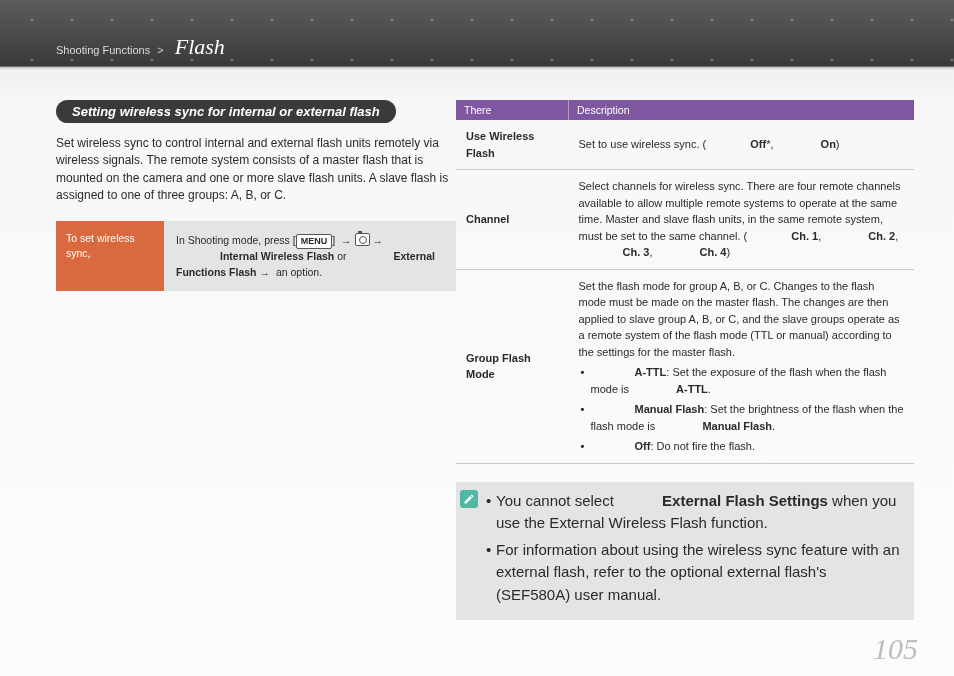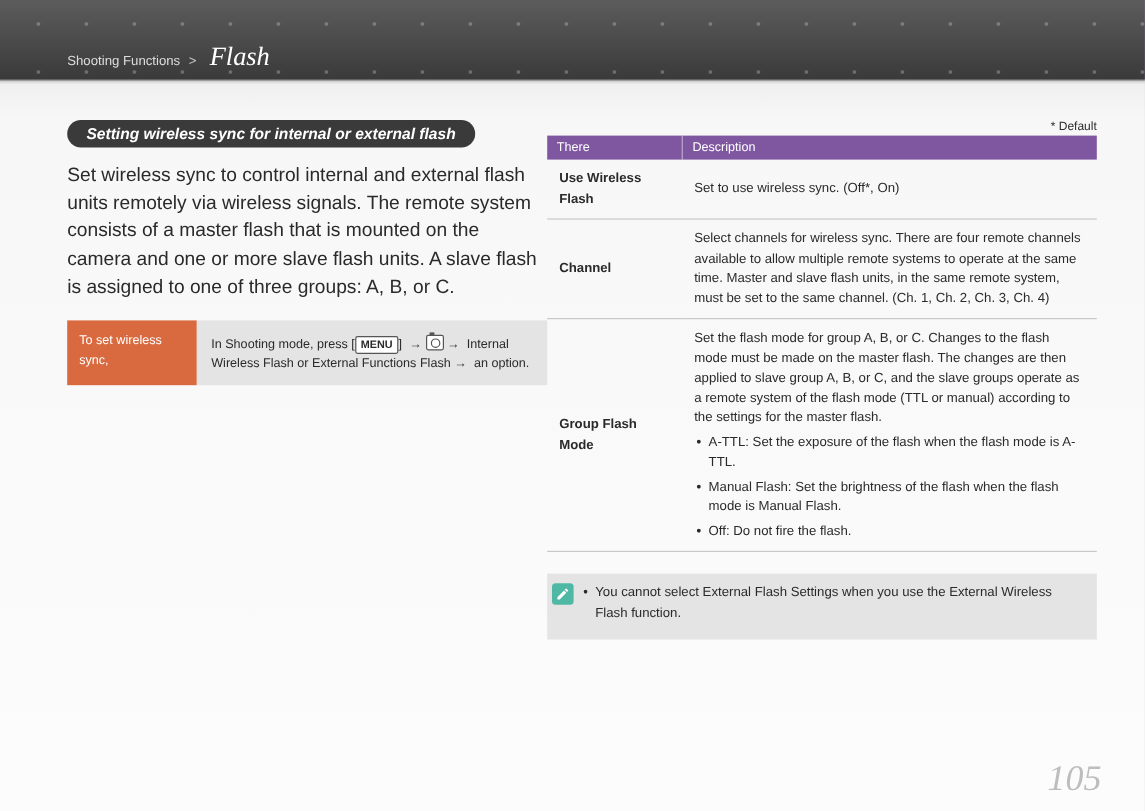--- a/index.html
+++ b/index.html
@@ -55,21 +55,21 @@
   .col-left{ width:400px; }
   .col-right{ flex:1; }
 
   .pill{
     display:inline-block;
     background:#3a3a3a; color:#fff;
     font-weight:600; font-style:italic;
     padding:4px 16px; border-radius:14px;
     font-size:13px; margin-bottom:12px;
   }
-  .para{ font-size:16px; line-height:1.45; margin-bottom:16px;}
+  .para{ font-size:12px; line-height:1.45; margin-bottom:16px;}
 
   .step-row{ display:flex; font-size:10.5px; line-height:1.5;border-radius:14px;}
   .step-label{
     background:var(--orange); color:#fff;
     width:108px; padding:10px 10px; box-sizing:border-box;
   }
   .step-body{
     flex:1; background:var(--grey-bg);
     padding:10px 12px; box-sizing:border-box;
   }
@@ -110,42 +110,42 @@
   table.opt td.name{ font-weight:700; }
   table.opt tr:last-child td{ border-bottom:1px solid #c8c8c8;}
   ul.inner{ list-style:none; padding:0; margin:4px 0 0 0;}
   ul.inner li{ position:relative; padding-left:12px; margin-top:4px;}
   ul.inner li::before{
     content:"•"; position:absolute; left:2px; top:0; font-weight:700;
   }
 
   .note-box{
     display:flex; margin-top:18px; background:var(--grey-bg);
-    font-size:11px; line-height:1.5;
+    font-size:15px; line-height:1.5;
   }
   .note-ico{
     width:26px; display:flex; align-items:flex-start; justify-content:center;
     padding:8px 0;
   }
   .note-ico .badge{
     width:18px; height:18px; background:var(--teal); border-radius:3px;
     display:flex; align-items:center; justify-content:center;
   }
   .note-ico .badge svg{ width:12px; height:12px;}
   .note-body{ flex:1; padding:8px 12px 10px 2px;}
   .note-body ul{ list-style:none; margin:0; padding:0;}
   .note-body li{ position:relative; padding-left:12px; margin-bottom:4px;}
   .note-body li::before{ content:"•"; position:absolute; left:2px;}
 
   .page-num{
     position:absolute; right:36px; bottom:10px;
     color:#bdbdbd; font-style:italic; font-family:Georgia,serif;
     font-size:30px;
   }
-  b{font-weight:400;}
+  b{font-weight:700;margin-left:44px;}
 </style>
 </head>
 <body>
 
 <div class="page">
   <div class="side-tab"></div>
 
   <div class="header">
     <div class="breadcrumb">
       <span>Shooting Functions</span>
@@ -163,21 +163,20 @@
       <div class="step-row">
         <div class="step-label">To set wireless sync,</div>
         <div class="step-body">
           <span>In Shooting mode, press [</span><span class="menu-key">MENU</span><span>] </span><span class="arrow">→</span><span class="cam-ico"></span><span class="arrow">→</span>
           <b>Internal Wireless Flash</b><span> or </span><b>External Functions Flash</b><span class="arrow">→</span><span> an option.</span>
         </div>
       </div>
     </div>
 
     <div class="col-right">
-      <div class="default-note">* Default</div>
 
       <table class="opt">
         <thead>
           <tr>
             <th>There</th>
             <th>Description</th>
           </tr>
         </thead>
         <tbody>
           <tr>
@@ -210,20 +209,21 @@
         <div class="note-ico">
           <span class="badge">
             <svg viewBox="0 0 24 24">
                 <path fill="#fff" d="M3 17.25V21h3.75L17.81 9.94l-3.75-3.75L3 17.25zM20.71 7.04a1 1 0 0 0 0-1.41l-2.34-2.34a1 1 0 0 0-1.41 0l-1.83 1.83 3.75 3.75 1.83-1.83z"></path>
               </svg>
           </span>
         </div>
         <div class="note-body">
           <ul>
             <li><span>You cannot select </span><b>External Flash Settings</b><span> when you use the External Wireless Flash function.</span></li>
+            <li>For information about using the wireless sync feature with an external flash, refer to the optional external flash's (SEF580A) user manual.</li>
           </ul>
         </div>
       </div>
 
     </div>
   </div>
 
   <div class="page-num">105</div>
 </div>
 

